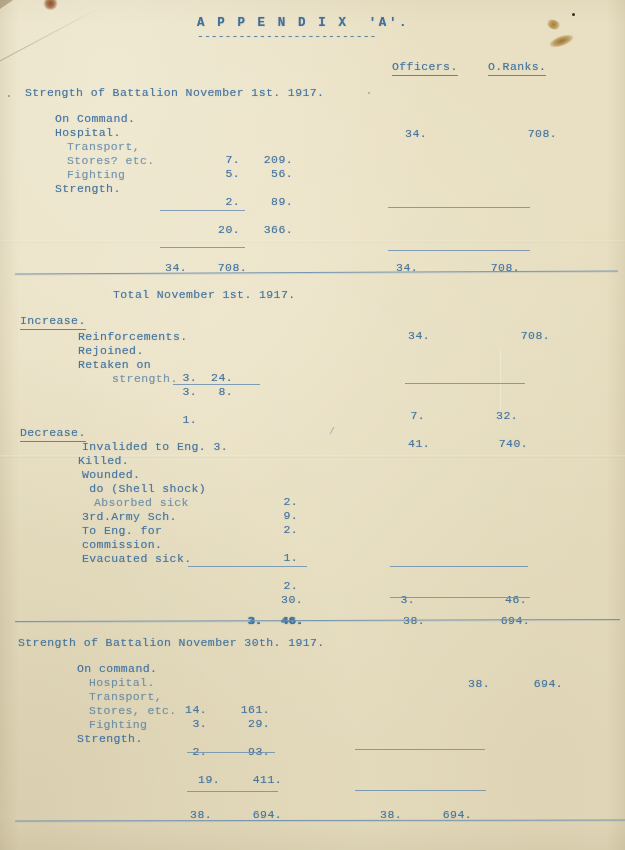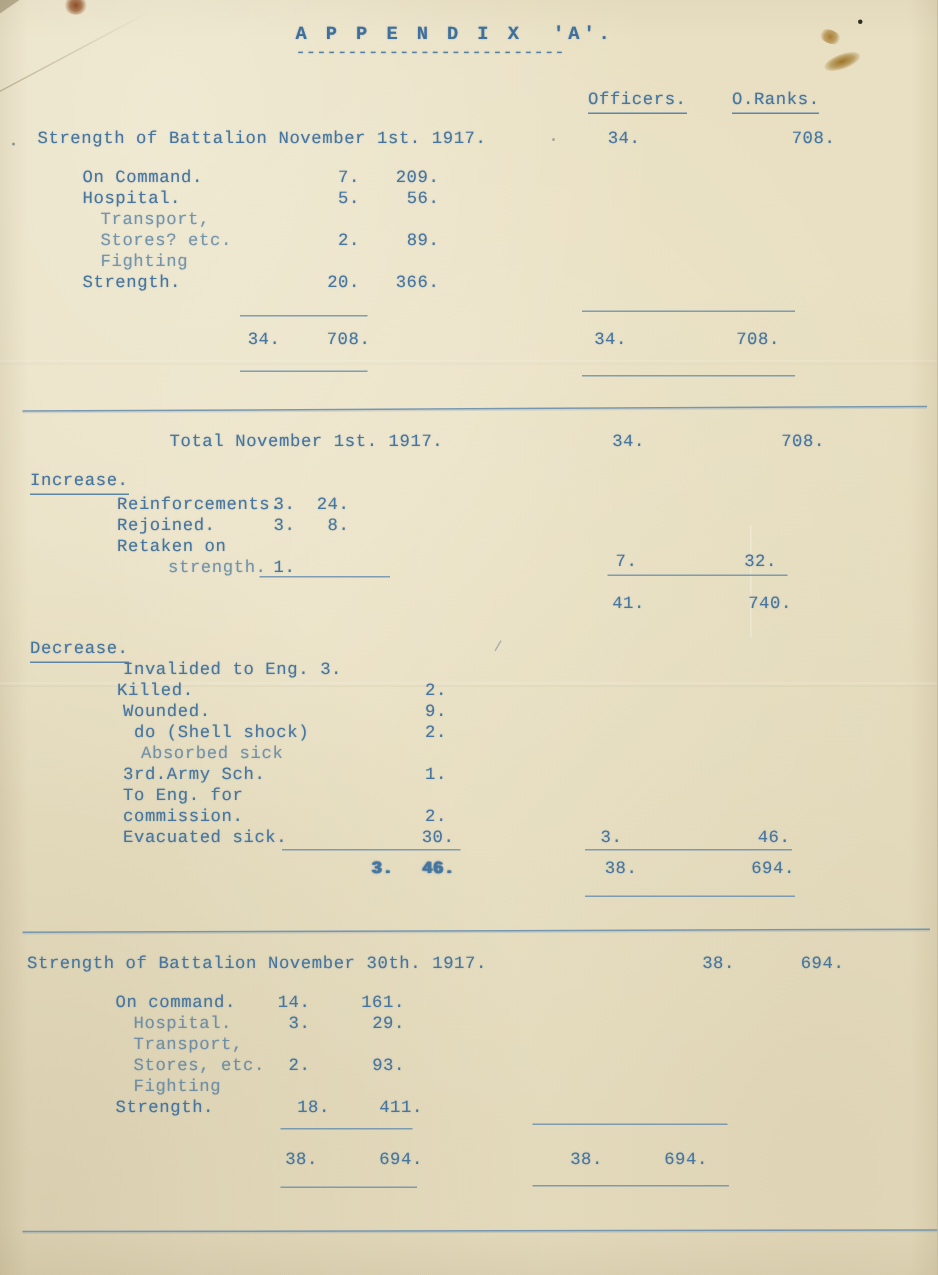--- a/index.html
+++ b/index.html
@@ -12,21 +12,21 @@
       radial-gradient(ellipse at 88% 92%, rgba(130,110,60,.10), rgba(130,110,60,0) 55%),
       radial-gradient(ellipse at 5% 95%, rgba(120,100,55,.14), rgba(120,100,55,0) 40%),
       linear-gradient(90deg, rgba(120,100,60,.12), rgba(120,100,60,0) 3%, rgba(120,100,60,0) 97%, rgba(120,100,60,.10)),
       linear-gradient(0deg, rgba(120,100,60,.08), rgba(120,100,60,0) 4%, rgba(120,100,60,0) 97%, rgba(120,100,60,.05)),
       #e9e0c3;
     color:#46759f;
   }
   .t{position:absolute;left:0;right:0;height:14px;font-size:11.5px;line-height:14px;letter-spacing:.4px;
      text-shadow:0 0 1px rgba(70,117,159,.45);}
   .lbl{position:absolute;white-space:pre;}
-  .num{position:absolute;white-space:pre;text-align:right;}
+  .num{position:absolute;white-space:pre;text-align:right;margin-top:41px;}
   .title{font-size:12.5px;letter-spacing:2.6px;color:#3f6f9b;font-weight:bold;text-shadow:0 0 1px rgba(63,111,155,.6);}
   .dashes{letter-spacing:0;color:#53809f;}
   .colhead{border-bottom:1px solid #5b86a8;padding-bottom:1px;}
   .sechead{border-bottom:1px solid #5b86a8;padding-bottom:1px;}
   .rule{position:absolute;height:1px;background:#6b8fae;opacity:.85;}
   .rule.full{opacity:.9;box-shadow:0 1px 0 rgba(107,143,174,.25);}
   .fade{opacity:.72;margin-left:12px;}
   .os{font-weight:bold;text-shadow:0 0 1.5px currentColor,1px 0 .5px currentColor;}
   .stain{position:absolute;border-radius:50%;}
   .crease{position:absolute;pointer-events:none;}
@@ -219,21 +219,21 @@
   <div class="t" style="top:704px">
     <span class="lbl fade" style="left:77px">Stores, etc.</span>
     <span class="num" style="right:418px">2.</span>
     <span class="num" style="right:355px">93.</span>
   </div>
   <div class="t" style="top:718px">
     <span class="lbl fade" style="left:77px">Fighting</span>
   </div>
   <div class="t" style="top:732px">
     <span class="lbl" style="left:77px">Strength.</span>
-    <span class="num" style="right:405px">18.</span>
+    <span class="num" style="right:405px">19.</span>
     <span class="num" style="right:343px">411.</span>
   </div>
 
   <div class="rule" style="top:752px;left:187px;width:88px;"></div>
   <div class="rule" style="top:749px;left:355px;width:130px;"></div>
   <div class="t" style="top:767px">
     <span class="num" style="right:413px">38.</span>
     <span class="num" style="right:343px">694.</span>
     <span class="num" style="right:223px">38.</span>
     <span class="num" style="right:153px">694.</span>

